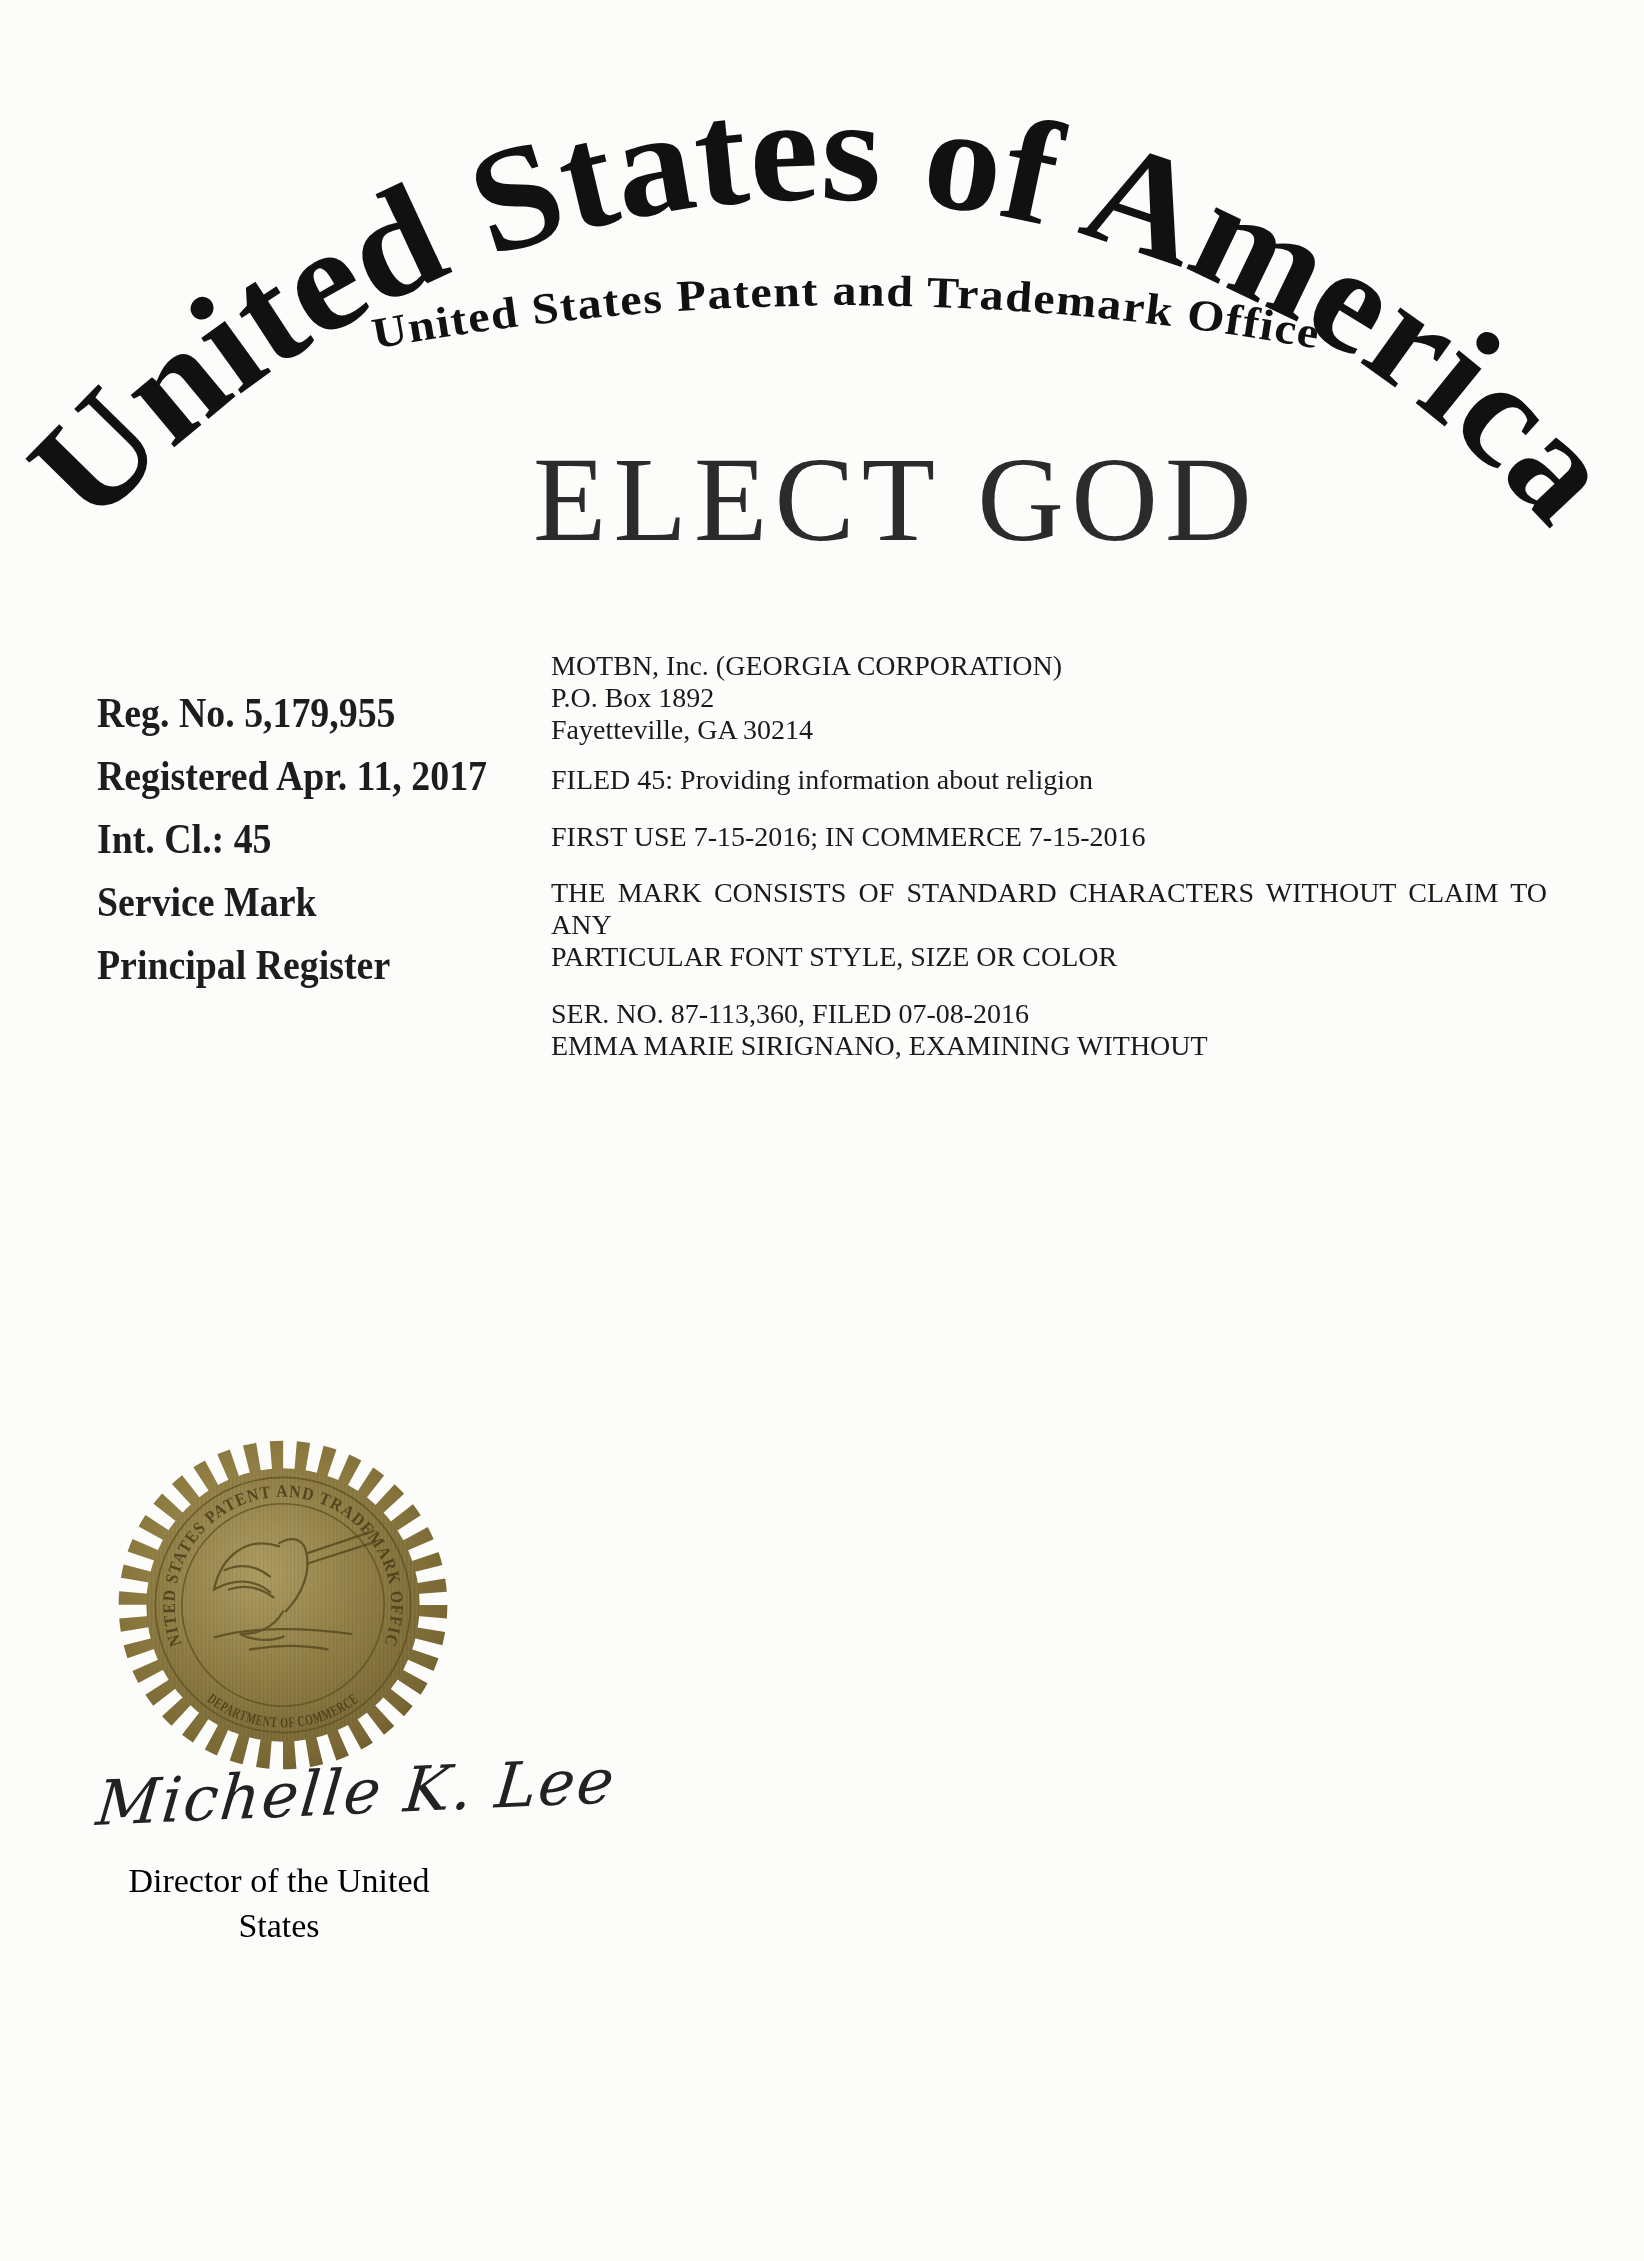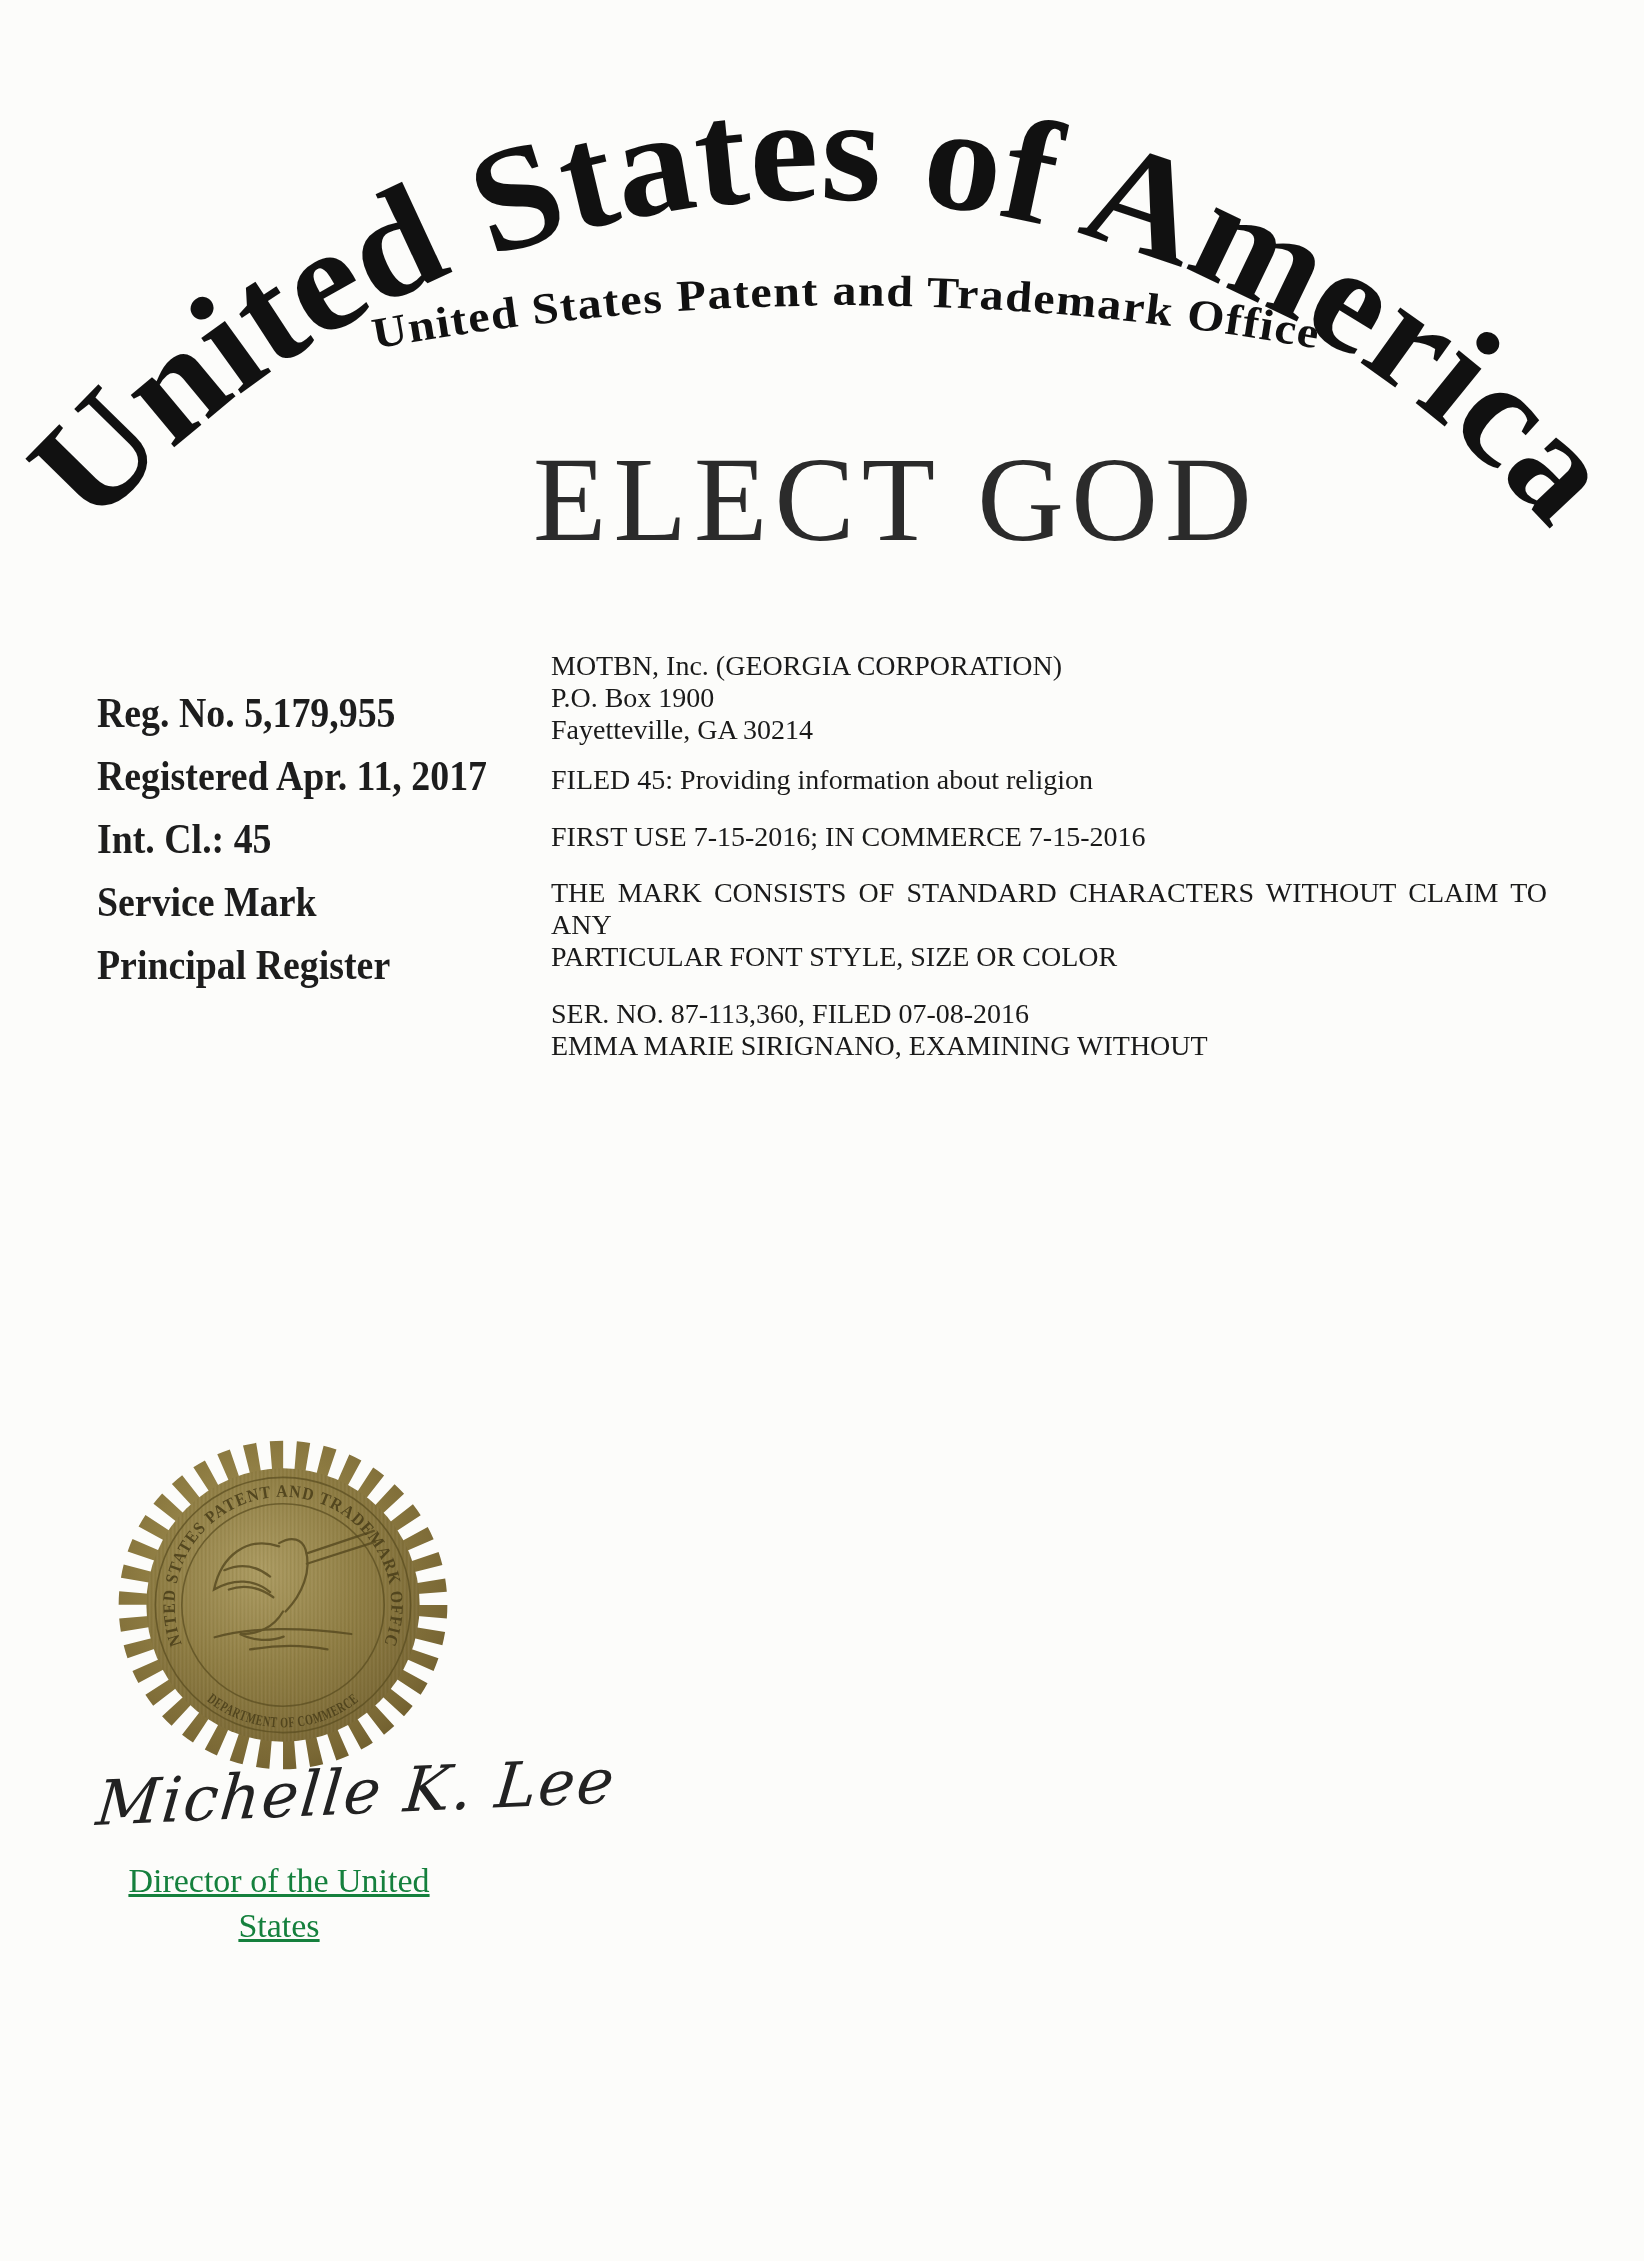--- a/index.html
+++ b/index.html
@@ -64,21 +64,21 @@
     position:absolute; left:93px; top:1765px;
     font-family:"DejaVu Serif","Liberation Serif",serif;
     font-style:italic; font-size:62px; line-height:77px;
     letter-spacing:1.9px; color:#222;
     transform:rotate(-2.5deg) skewX(-8deg);
     transform-origin:left bottom;
     white-space:nowrap;
   }
   .director {
     position:absolute; left:95px; top:1858px; width:368px;
-    text-align:center; font-size:34px; line-height:45px; color:#15803d;text-decoration:underline;
+    text-align:center; font-size:34px; line-height:45px; color:#000000;
   }
 </style>
 </head>
 <body>
 
 <div class="page">
 
   <svg class="header-svg" viewBox="0 0 2550 1000">
     <defs>
       <path id="arcMain" d="M 130 840 A 1500 1500 0 0 1 2420 840" fill="none"></path>
@@ -98,21 +98,21 @@
     <div>Reg. No. 5,179,955</div>
     <div>Registered Apr. 11, 2017</div>
     <div>Int. Cl.: 45</div>
     <div>Service Mark</div>
     <div>Principal Register</div>
   </div>
 
   <div class="right-col">
     <div class="block addr">
       <div>MOTBN, Inc. (GEORGIA CORPORATION)</div>
-      <div>P.O. Box 1900</div>
+      <div>P.O. Box 1892</div>
       <div>Fayetteville, GA 30214</div>
     </div>
     <div class="block">FILED 45: Providing information about religion</div>
     <div class="block">FIRST USE 7-15-2016; IN COMMERCE 7-15-2016</div>
     <div class="block">
       <div class="justify-line">THE MARK CONSISTS OF STANDARD CHARACTERS WITHOUT CLAIM TO ANY</div>
       <div>PARTICULAR FONT STYLE, SIZE OR COLOR</div>
     </div>
     <div class="block">
       <div>SER. NO. 87-113,360, FILED 07-08-2016</div>

